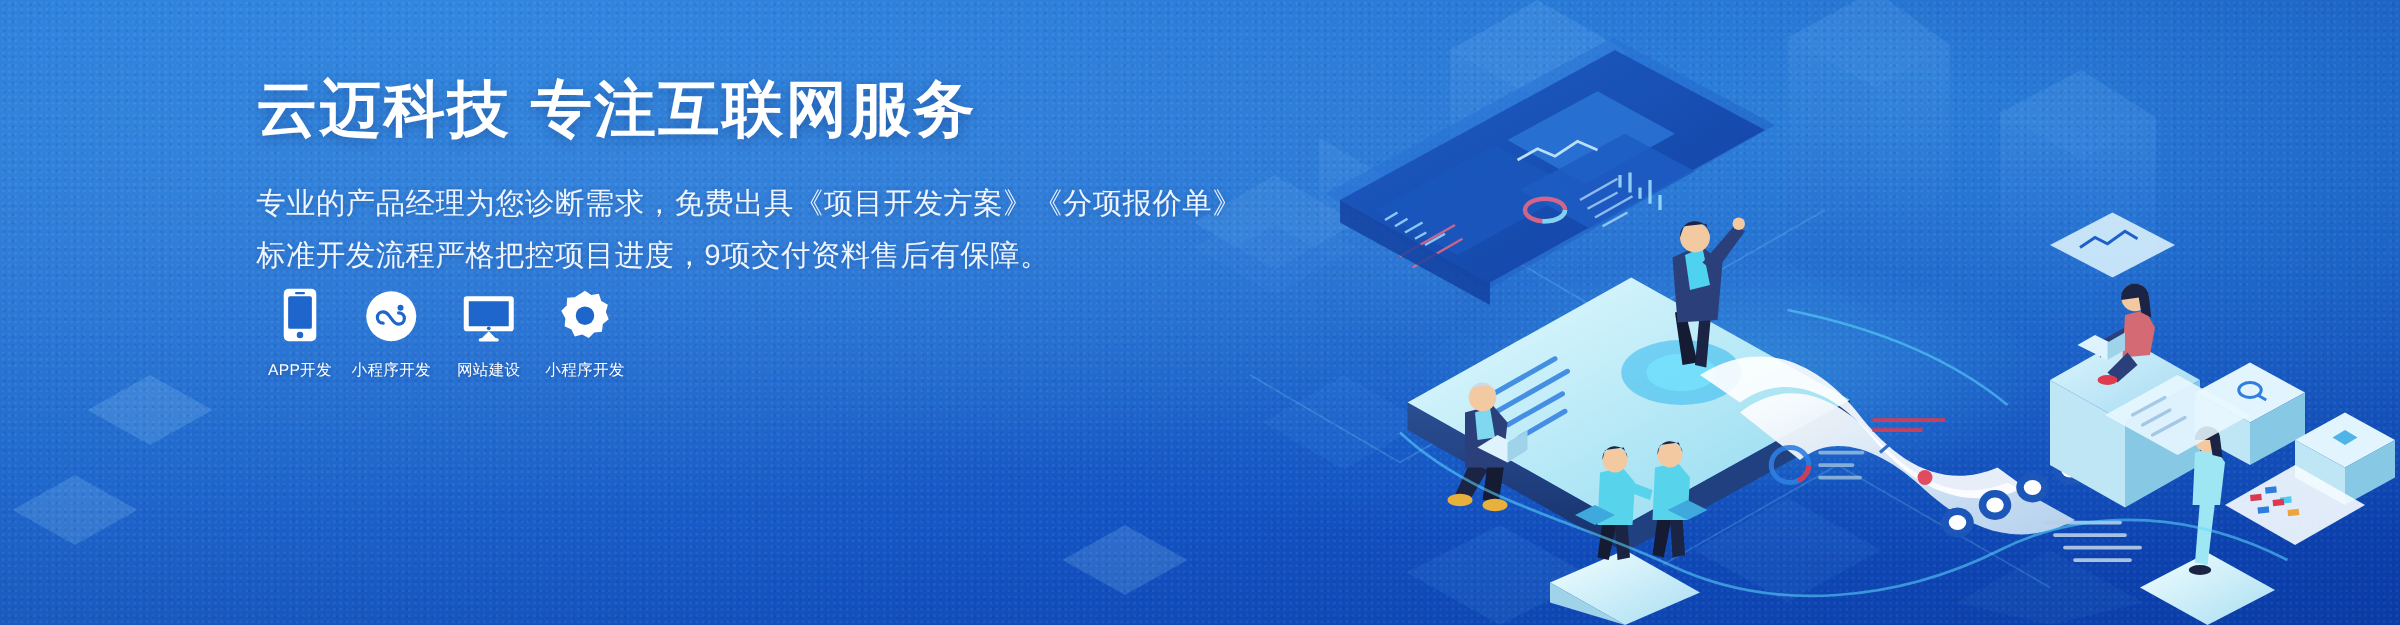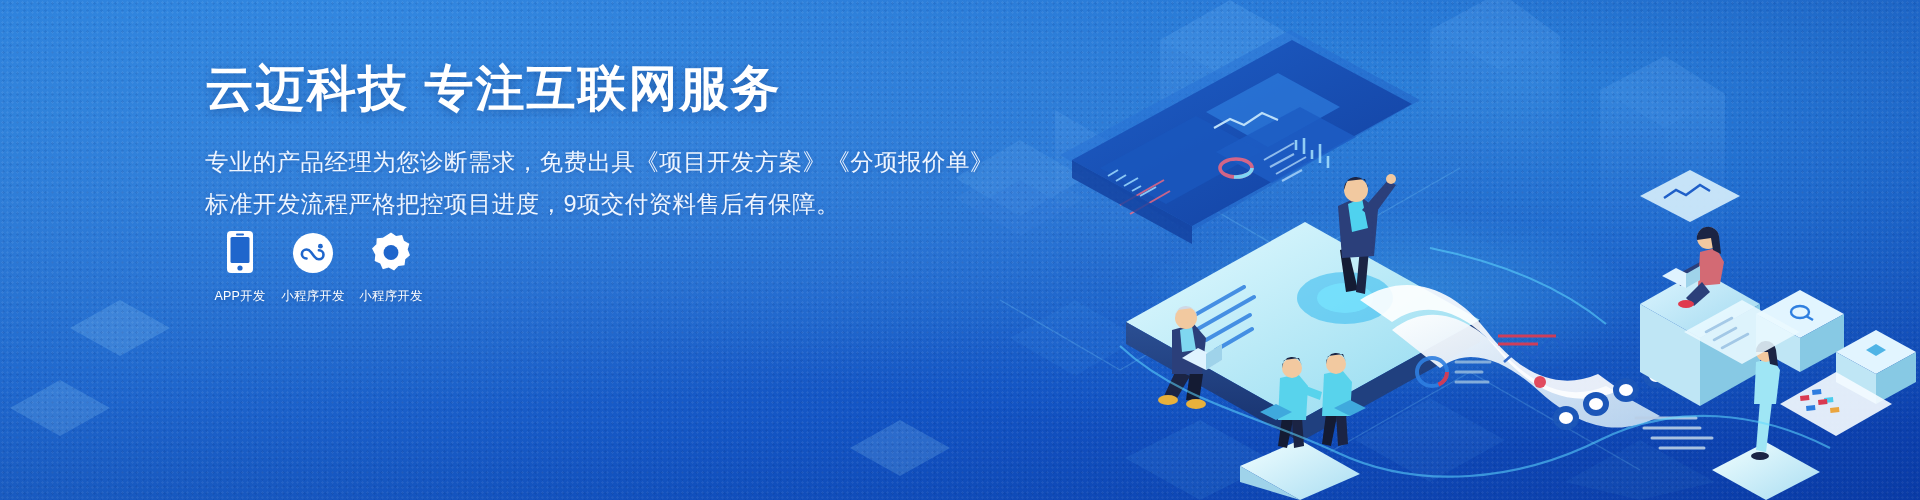--- a/index.html
+++ b/index.html
@@ -460,20 +460,32 @@
         <svg width="42" height="42" viewBox="0 0 42 42">
           <circle cx="21" cy="21" r="20" fill="#fff"></circle>
           <path d="M14.5 26.5c-2.6 0-4.6-2-4.6-4.5s2-4.5 4.6-4.5c2.1 0 3.4 1.2 4.6 2.8l3.2 4.2c1.2 1.6 2.5 2.8 4.6 2.8 2.6 0 4.6-2 4.6-4.5s-2-4.5-4.6-4.5" fill="none" stroke="#1f66cc" stroke-width="2.6" stroke-linecap="round"></path>
           <circle cx="28.4" cy="14.2" r="2.4" fill="#1f66cc"></circle>
         </svg>
       </span>
       <span class="lab">小程序开发</span>
     </div>
 
 
+    <div class="svc">
+      <span class="glyph">
+        <svg width="42" height="38" viewBox="0 0 42 38">
+          <rect x="1" y="1" width="40" height="28" rx="2.5" fill="#fff"></rect>
+          <rect x="5" y="5" width="32" height="20" fill="#1f66cc"></rect>
+          <circle cx="21" cy="26.6" r="1.5" fill="#1f66cc"></circle>
+          <path d="M14 36 L21 29 L28 36 Z" fill="#fff"></path>
+          <rect x="13" y="34.6" width="16" height="2.6" rx="1.3" fill="#fff"></rect>
+        </svg>
+      </span>
+      <span class="lab">网站建设</span>
+    </div>
 
     <div class="svc">
       <span class="glyph">
         <svg width="42" height="42" viewBox="0 0 42 42">
           <path d="M21 0.5l5.1 3.4 6-1 1.9 5.8 5.3 3-1.6 5.9 2.3 5.7-4.7 3.9-.8 6.1-6.1.7-4.3 4.4-5.4-2.9-5.9 1.7-2.6-5.6-5.5-2.7.6-6.1L2 16.6l4.4-4.3.3-6.1 6.1-.4z" fill="#fff"></path>
           <circle cx="21" cy="20.5" r="7.4" fill="#1f66cc"></circle>
         </svg>
       </span>
       <span class="lab">小程序开发</span>
     </div>

